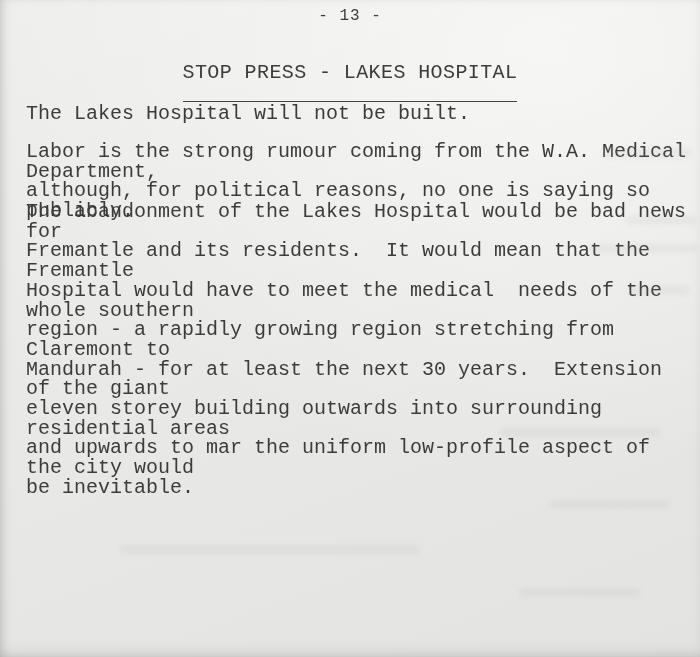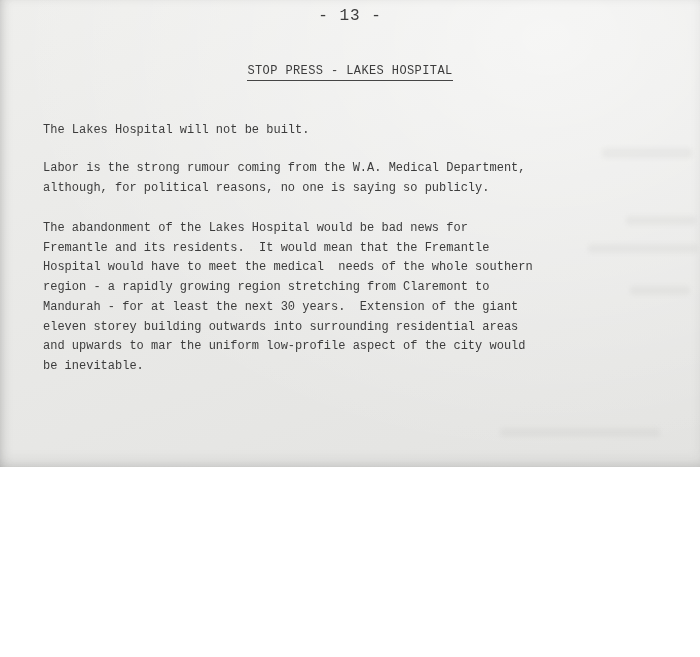--- a/index.html
+++ b/index.html
@@ -2,21 +2,21 @@
 <html><head>
 <meta charset="utf-8">
 <style>
   html, body {
     margin: 0;
     padding: 0;
   }
   #scan-page {
     position: relative;
     width: 700px;
-    height: 467px;
+    height: 657px;
     overflow: hidden;
     background:
       radial-gradient(ellipse 900px 700px at 78% 8%, rgba(255,255,255,0.55), rgba(255,255,255,0) 60%),
       linear-gradient(160deg, #efefed 0%, #e9e9e7 45%, #e3e3e1 100%);
     box-shadow: inset 6px 0 14px -8px rgba(60,60,60,0.35),
                 inset 0 -8px 18px -10px rgba(60,60,60,0.25);
     font-family: "Liberation Mono", "DejaVu Sans Mono", monospace;
     color: #3c3c3c;
   }
   .page-number {
@@ -30,31 +30,31 @@
   }
   .heading-row {
     position: absolute;
     top: 61px;
     left: 0;
     width: 100%;
     text-align: center;
   }
   .heading-row .heading-text {
     display: inline-block;
-    font-size: 12px;
+    font-size: 20px;
     letter-spacing: 0.4px;
-    padding-bottom: 2px;
+    padding-bottom: 17px;
     border-bottom: 1.6px solid #454545;
   }
   .body-paragraph {
     position: absolute;
     left: 25px;
     right: 8px;
-    margin: 18px;
-    font-size: 12px;
+    margin: 1px;
+    font-size: 20px;
     line-height: 19.7px;
     white-space: pre-wrap;
     letter-spacing: 0px;
   }
   .p0 { top: 103px; }
   .p1 { top: 141px; }
   .p2 { top: 201px; }
   .p3 { top: 377px; }
   .p4 { top: 455px; }
   .p5 { top: 572px; }

